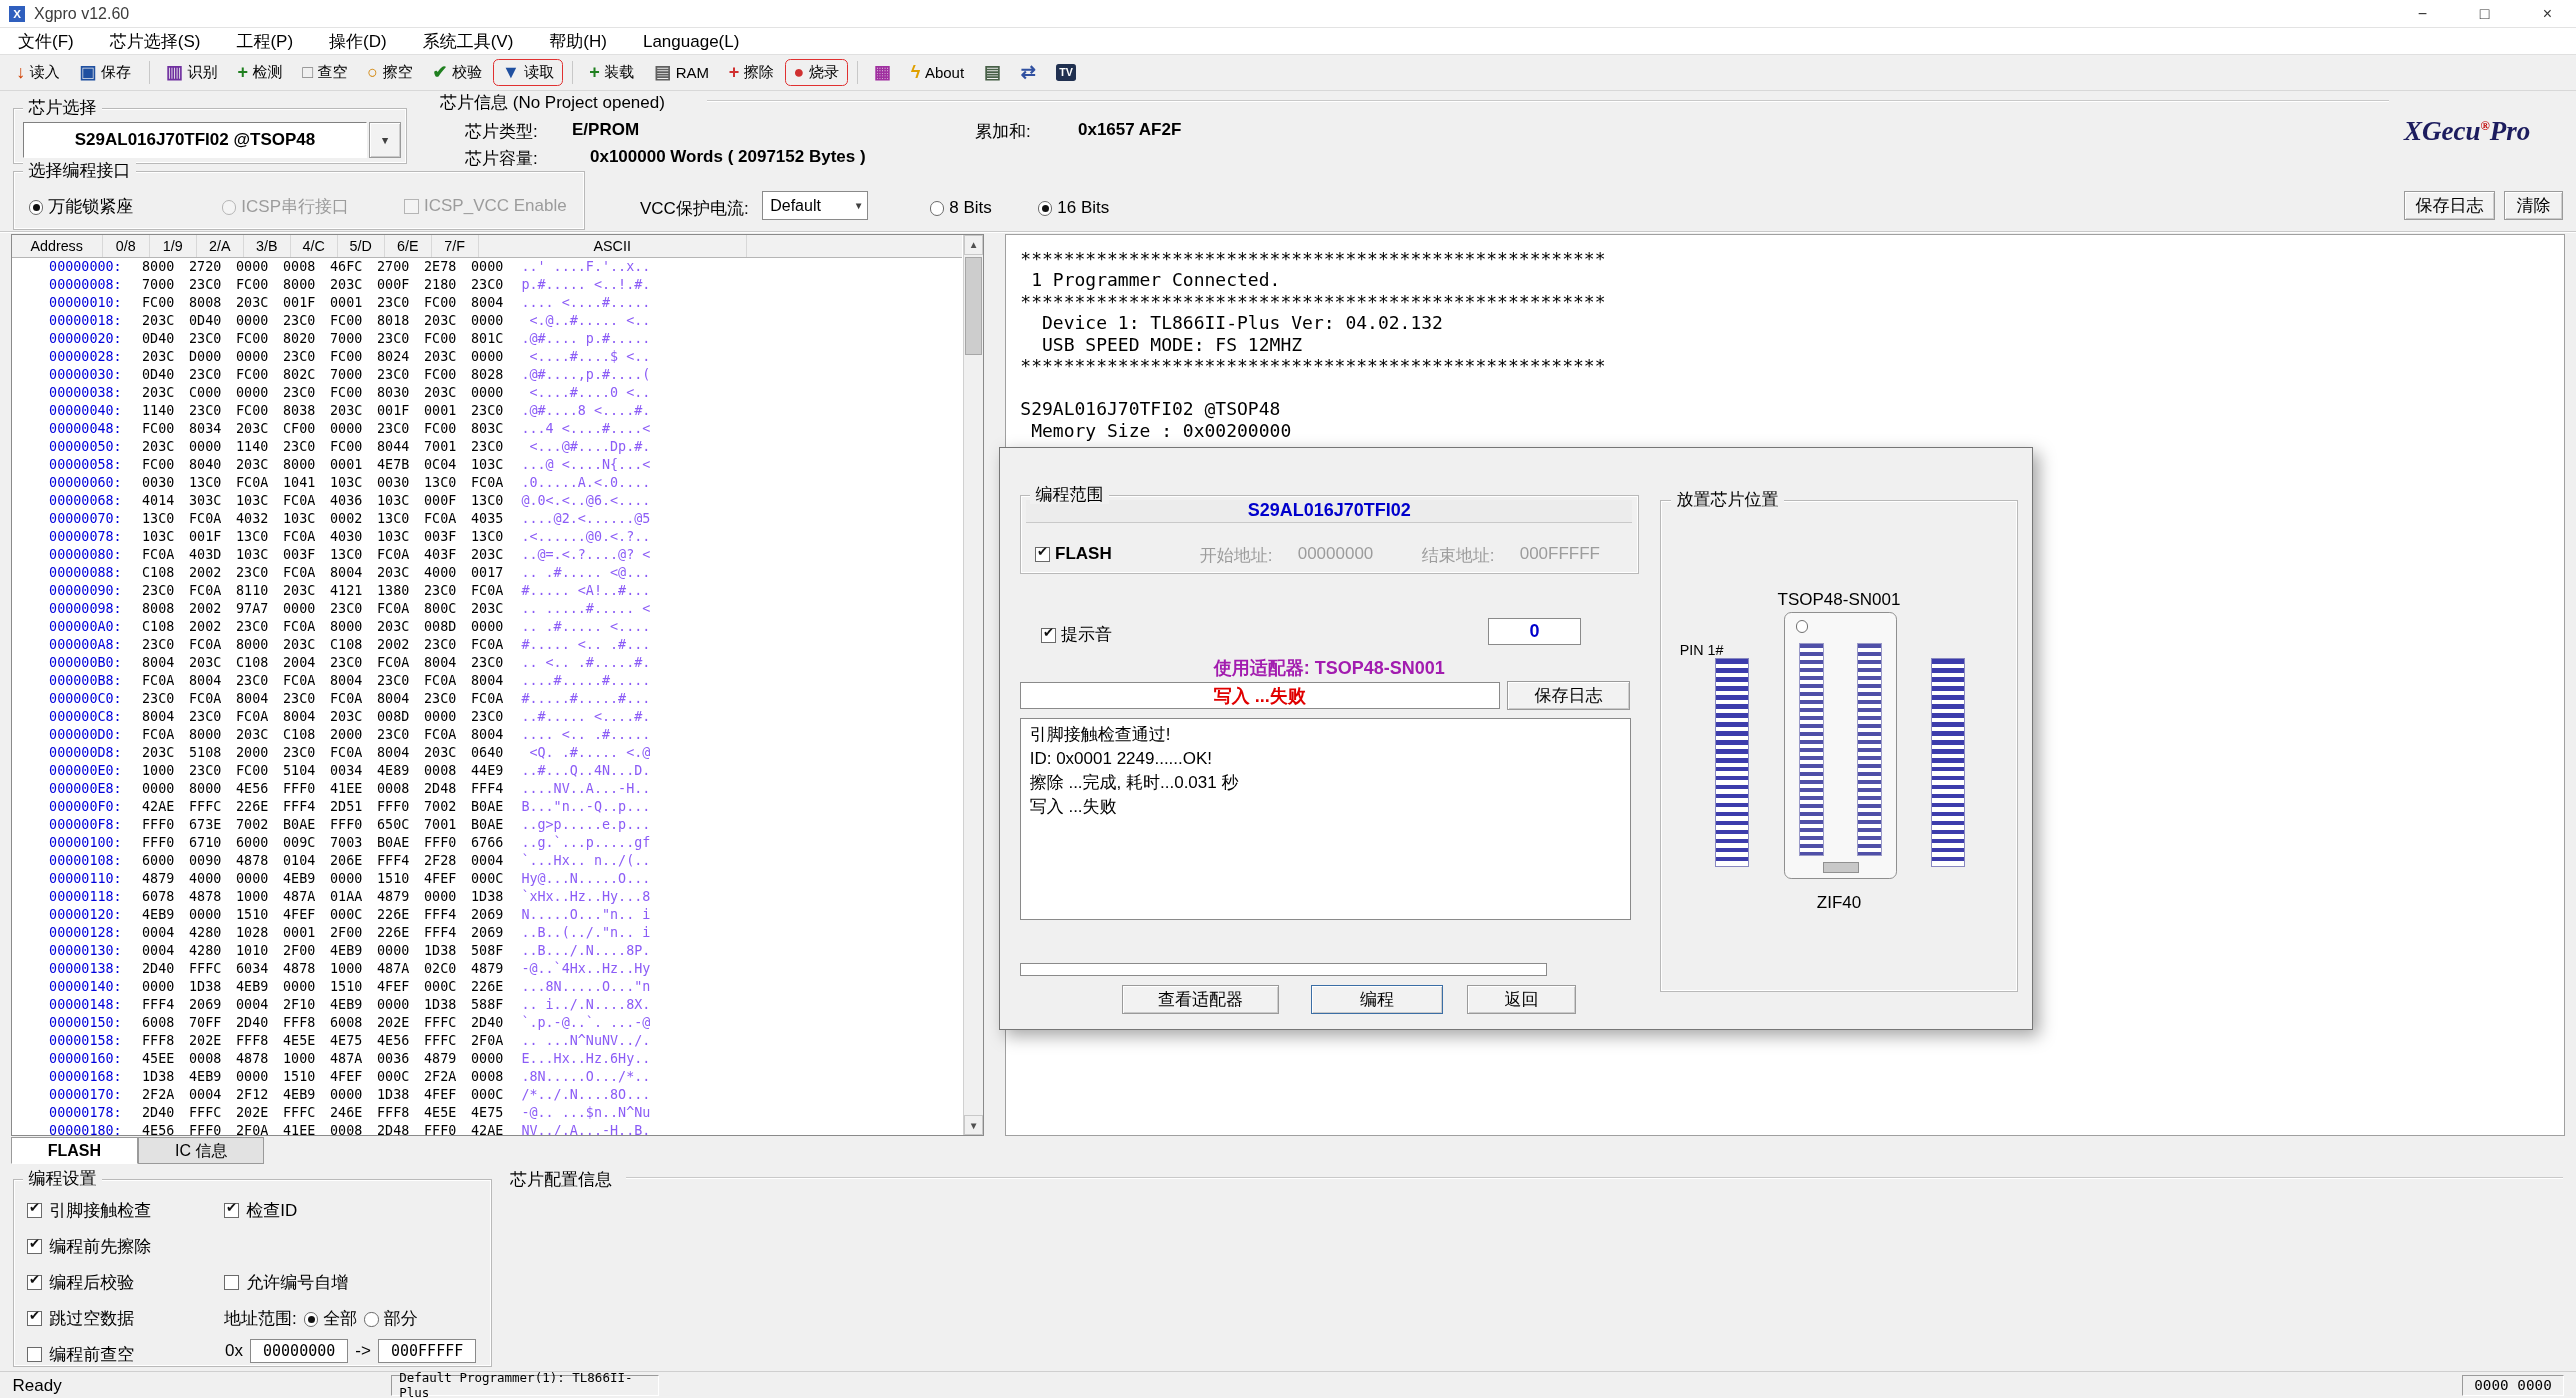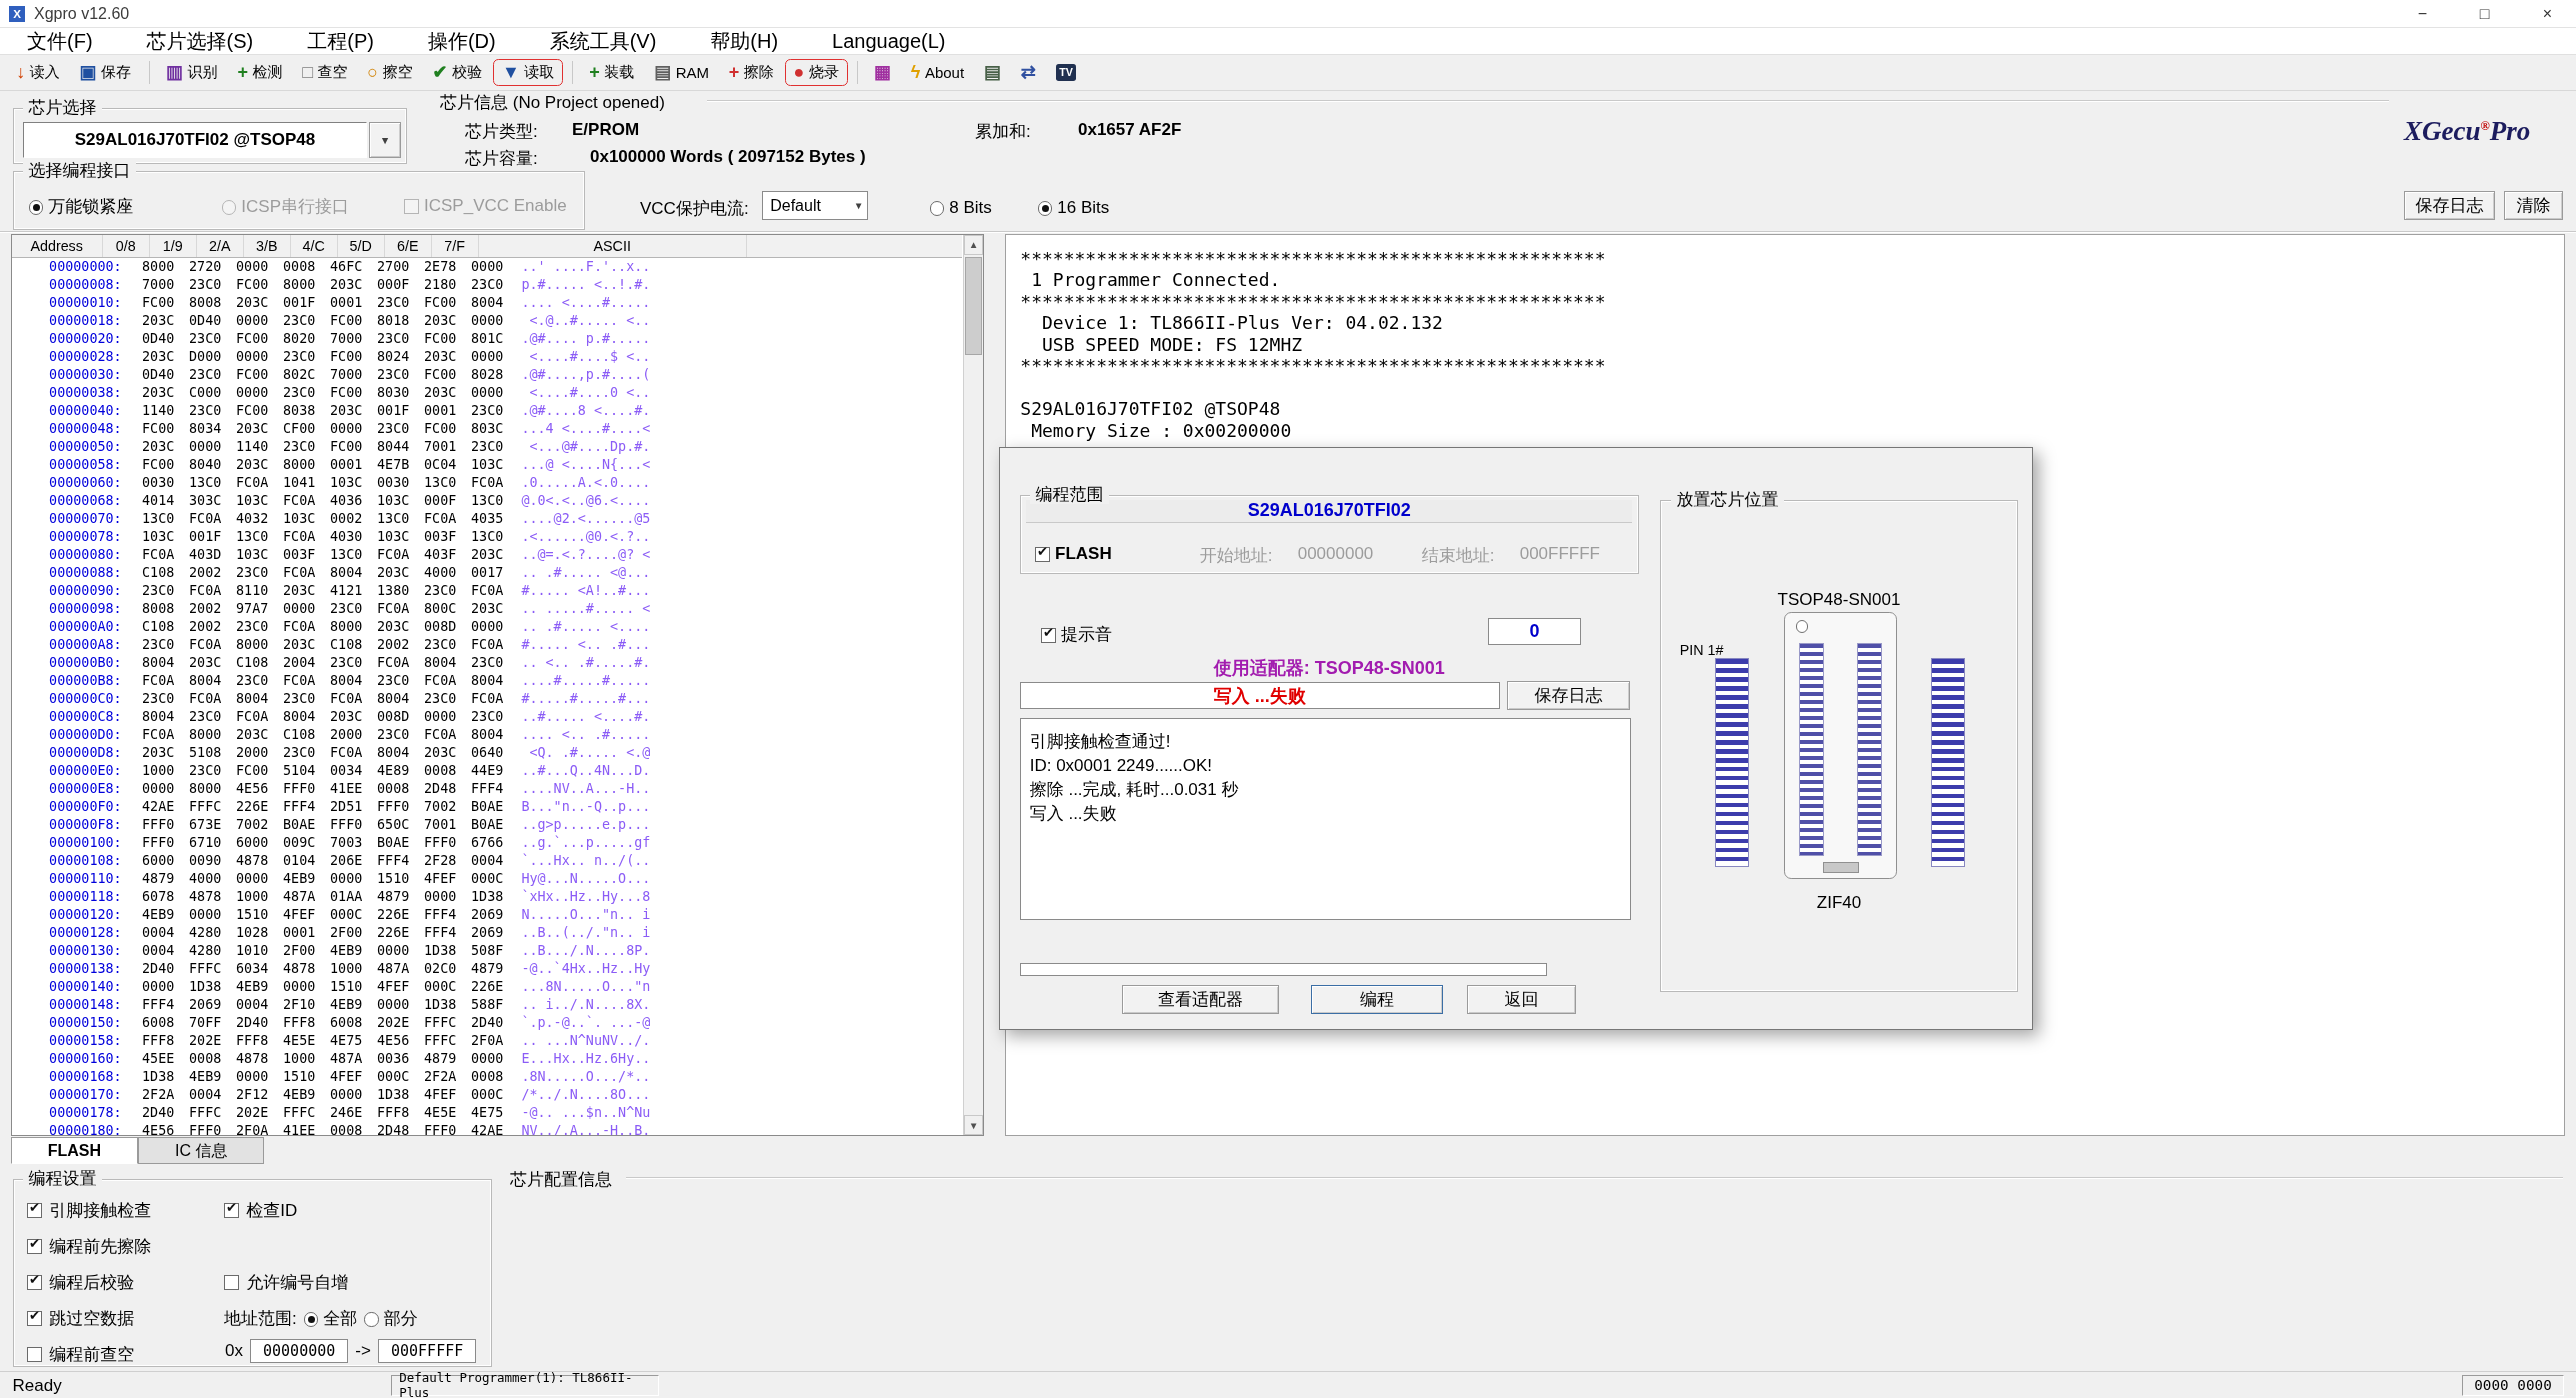--- a/index.html
+++ b/index.html
@@ -10,21 +10,21 @@
 
   
   .titlebar{position:absolute;left:0;top:0;width:2576px;height:28px;background:#fff;display:flex;align-items:center;border-bottom:0.9px solid #e3e3e3;}
   .appicon{width:16px;height:16px;margin-left:9px;background:#2f5fbe;color:#fff;font-size:11.6px;font-weight:bold;display:flex;align-items:center;justify-content:center;}
   .apptitle{margin-left:9px;font-size:16px;color:#3c3c3c;}
   .wctrl{position:absolute;top:0;height:28px;width:57px;display:flex;align-items:center;justify-content:center;color:#333;font-size:16px;}
   .wmin{right:125px}.wmax{right:63px}.wclose{right:0px}
 
   
   .menubar{position:absolute;left:0;top:28px;width:2576px;height:27px;background:#fff;display:flex;align-items:center;border-bottom:0.9px solid #e0e0e0;}
-  .mitem{padding:0 27px;font-size:20px;line-height:27px;}
+  .mitem{padding:0 18px;font-size:17px;line-height:27px;}
 
   
   .toolbar{position:absolute;left:0;top:55px;width:2576px;height:36px;background:#f0f0f0;border-bottom:0.9px solid #d8d8d8;display:flex;align-items:center;padding-left:7.2px;}
   .titem{display:flex;align-items:center;gap:4.5px;padding:2.7px 8px;margin-right:1.8px;border:1.8px solid transparent;border-radius:5.4px;cursor:default;}
   .titem.hot{border-color:#e03030;}
   .ticon{font-size:18px;font-weight:bold;line-height:19.7px;}
   .ticon.iconbox{background:#203050;color:#fff !important;font-size:10.7px;font-weight:bold;padding:1.8px 3.6px;border-radius:2.7px;line-height:12.5px;}
   .tlabel{font-size:15px;}
   .tsep{width:0.9px;height:23px;background:#c8c8c8;margin:0 7.2px;}
 
@@ -67,21 +67,21 @@
   
   .logpanel{position:absolute;left:1005px;top:234px;width:1560px;height:902px;background:#fff;border:0.9px solid #a0a0a0;}
   .logtext{padding:12.5px 14.3px;font-family:"DejaVu Sans Mono",monospace;font-size:18px;line-height:21.5px;white-space:pre;}
 
   
   .dialog{position:absolute;left:999px;top:447px;width:1034px;height:583px;background:#f0f0f0;border:0.9px solid #767676;box-shadow:6.3px 6.3px 16px rgba(0,0,0,.35);z-index:5;}
   .dlg-title{height:30px;display:flex;align-items:center;padding-left:12.5px;gap:63px;font-size:18px;border-bottom:0.9px solid #e0e0e0;}
   .chipband{position:absolute;left:5.4px;right:5.4px;top:3.6px;height:23px;border-bottom:0.9px solid #c9c9c9;display:flex;align-items:center;justify-content:center;color:#0000cc;font-weight:bold;font-size:18px;background:#ececec;}
   .bluebold{color:#a21caf;font-weight:bold;font-size:18px;}
   .statustrip{display:flex;align-items:center;justify-content:center;color:#e00000;font-weight:bold;font-size:18px;}
-  .dlglog{font-size:17px;line-height:24px;padding:11px 9px;}
+  .dlglog{font-size:17px;line-height:24px;padding:4px 9px;}
 
   
   .pinstripe{background:repeating-linear-gradient(to bottom,#3c3cac 0 4.5px,#ffffff 4.5px 9px);border:0.9px solid #8888c0;}
   .sockbody{position:absolute;left:123px;top:111px;width:113px;height:267px;border:1.8px solid #8f8f8f;border-radius:7.2px;background:#f8f8f8;}
   .sockcircle{position:absolute;left:10.7px;top:7.2px;width:12.5px;height:12.5px;border:1.8px solid #707070;border-radius:50%;background:#fff;}
   .sockcol{position:absolute;top:30px;width:25px;height:213px;background:repeating-linear-gradient(to bottom,#5050a8 0 3.6px,#ffffff 3.6px 8px);border:0.9px solid #9a9ac8;}
   .socklever{position:absolute;left:38px;top:249px;width:36px;height:10.7px;background:#c8c8c8;border:0.9px solid #909090;}
 
   
   .tabsrow{position:absolute;left:10.7px;top:1137px;height:28px;display:flex;}

